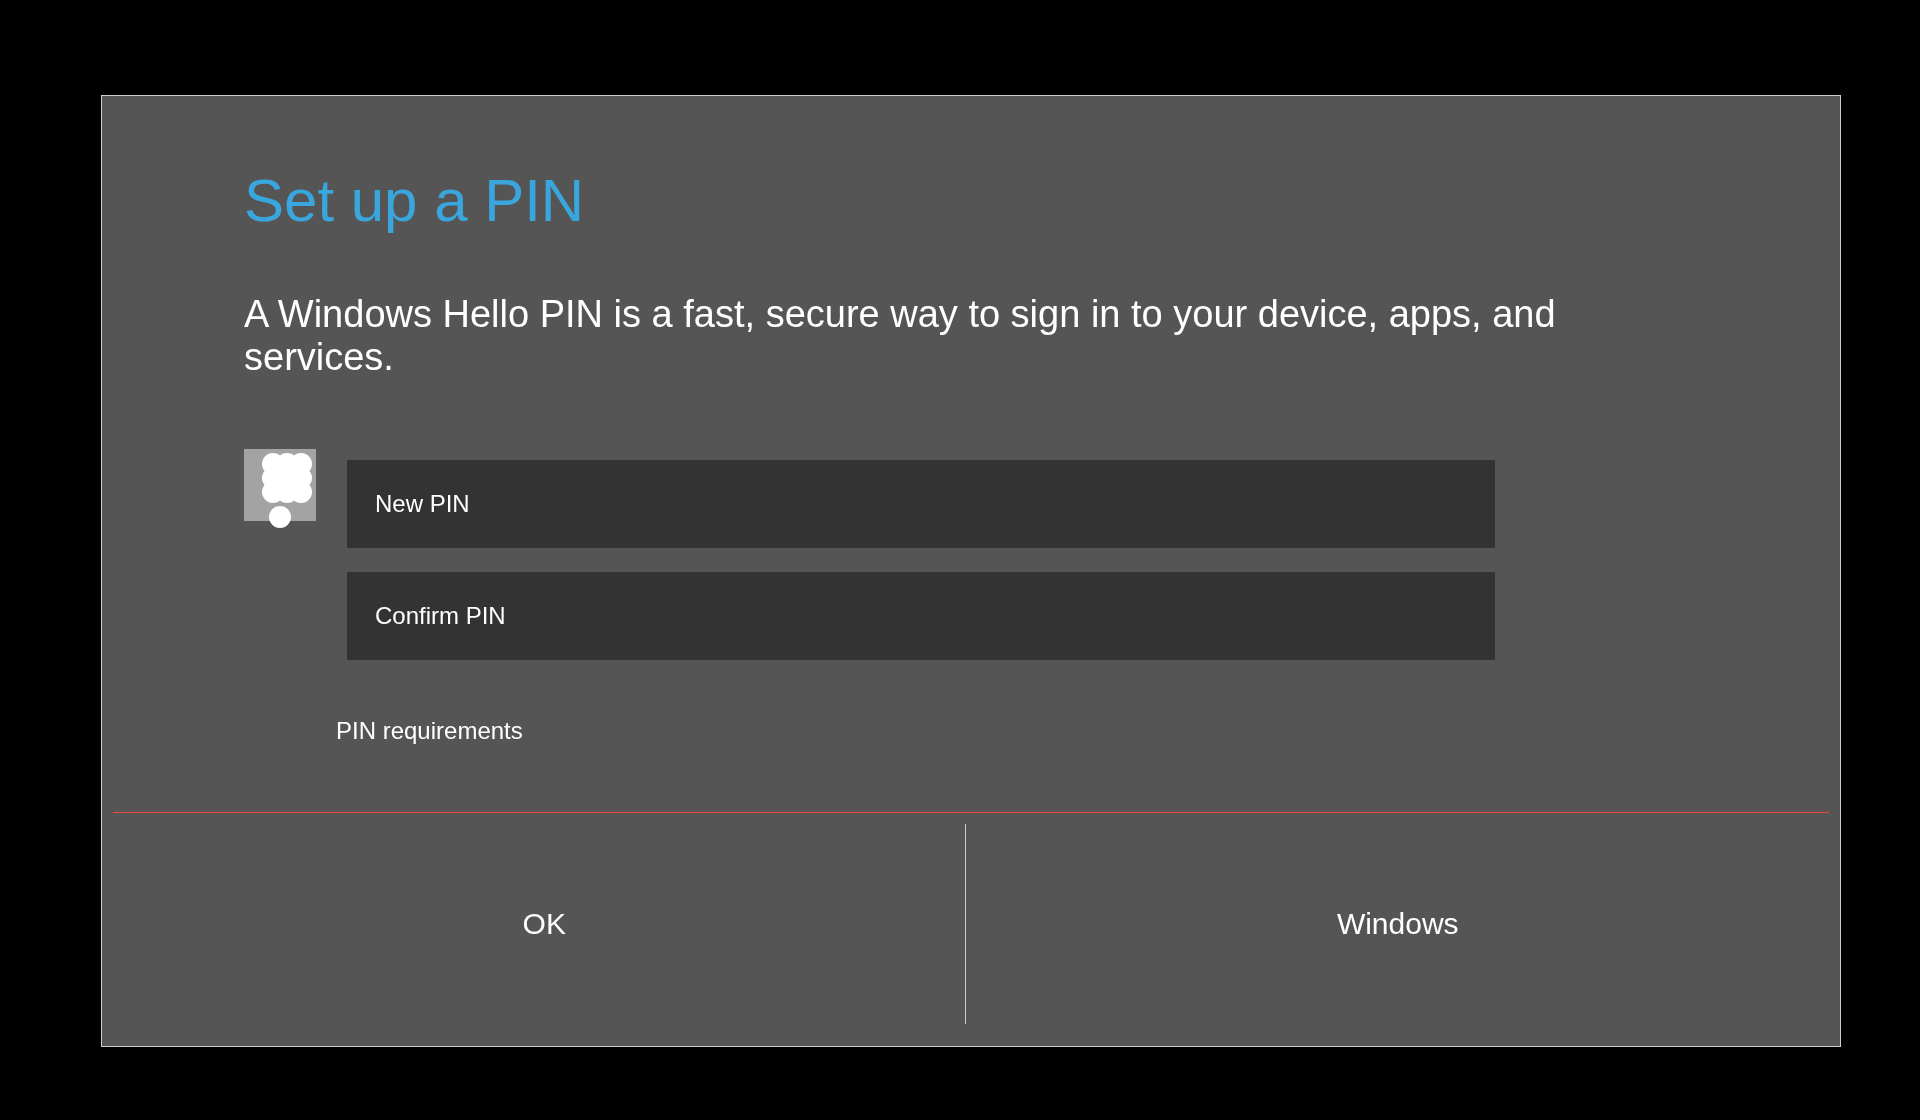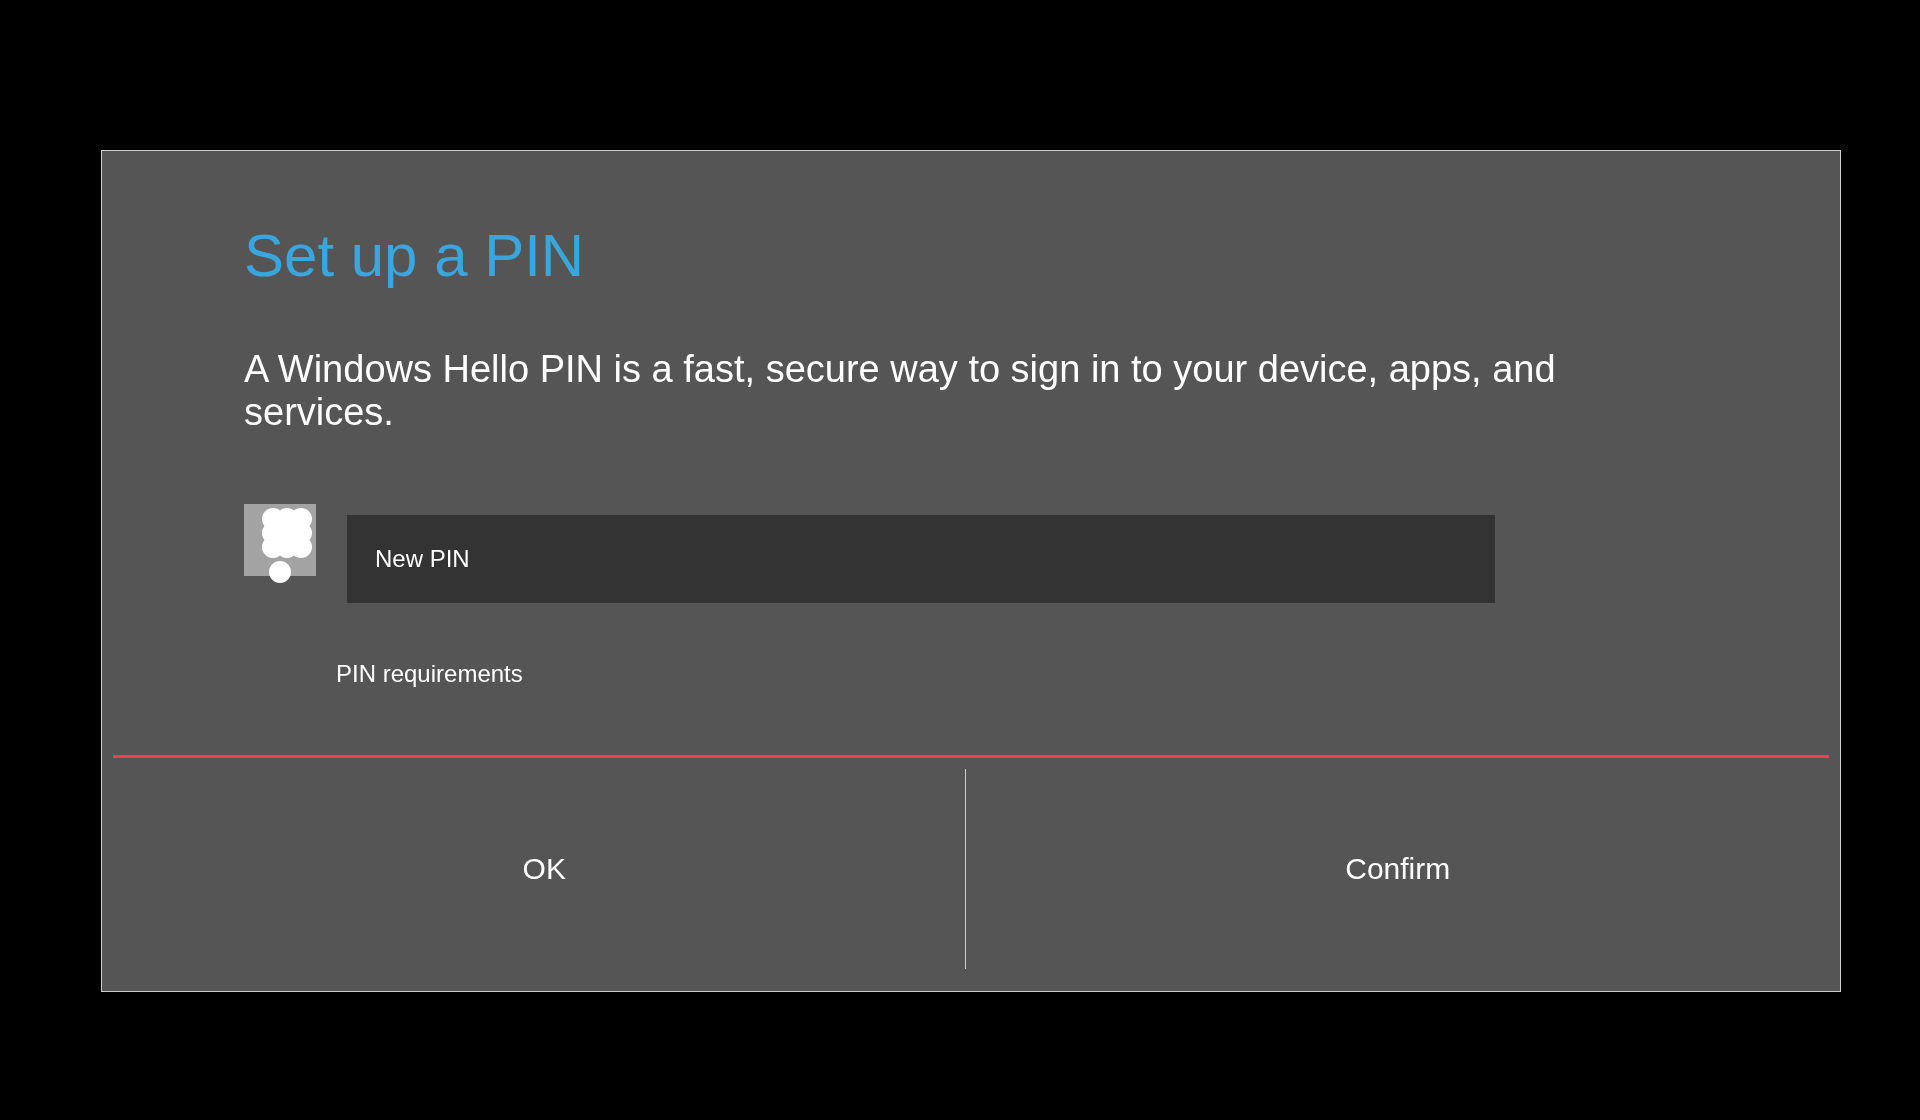--- a/index.html
+++ b/index.html
@@ -120,21 +120,21 @@
       font-size: 24px;
       font-weight: 400;
       text-decoration: none;
       margin-left: 92px;
       display: inline-block;
       cursor: pointer;
     }
     
     .button-row {
       display: flex;
-      border-top: 3px solid #ef4444;
+      border-top: 1px solid #ef4444;
       gap: 12px;
     }
     
     .dialog-button {
       flex: 1;
       height: 200px;
       background: #555555;
       border: none;
       color: #ffffff;
       font-size: 30px;
@@ -167,23 +167,24 @@
               <span></span>
             <span></span>
               <span></span>
               <span></span>
           </div>
           <span class="keypad-bottom-dot"></span>
         </div>
       </div>
       <div class="input-column">
         <input type="password" class="pin-input" placeholder="New PIN" style="">
+        <input type="password" class="pin-input" placeholder="Confirm PIN" style="">
       </div>
     </div>
     
     <a class="requirements-link">PIN requirements</a>
   </div>
 
   <div class="button-row">
     <button class="dialog-button">OK</button>
-    <button class="dialog-button">Confirm</button>
+    <button class="dialog-button">Windows</button>
   </div>
 </div>
 
 </body></html>

